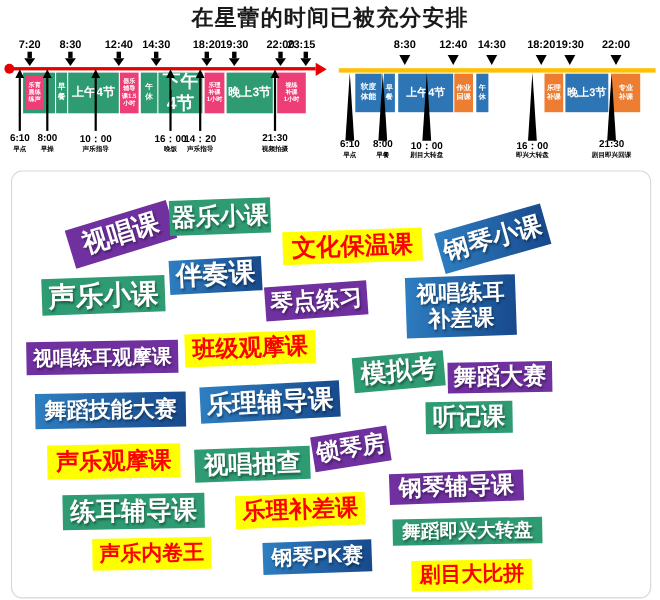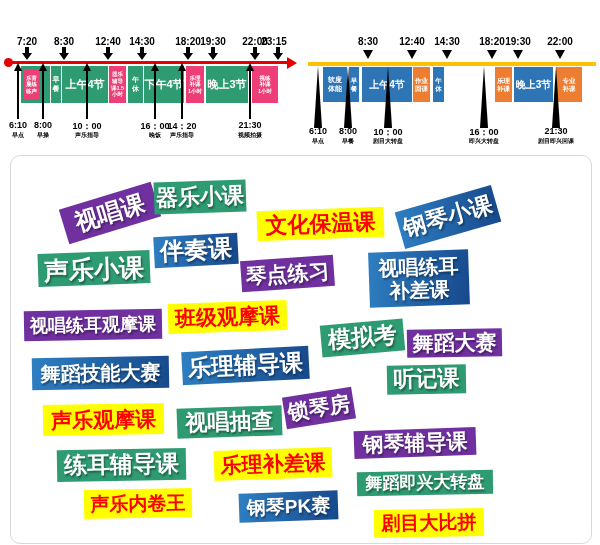--- a/index.html
+++ b/index.html
@@ -38,20 +38,21 @@
   
   #board{position:absolute;background:#fff;border:1px solid #d8d8d8;border-radius:10px;z-index:1;}
   .board-label{position:absolute;display:flex;align-items:center;justify-content:center;
                font-weight:bold;color:#fff;text-align:center;white-space:pre-line;line-height:1.12;
                text-shadow:1px 2px 2px rgba(0,0,0,.4);z-index:2;}
 </style>
 </head>
 <body>
 
 <div id="stage">
+  <div class="title">在星蕾的时间已被充分安排</div>
   <div class="layer" id="tl-left">
       <div class="tl-line" style="left: 8px; top: 61px; width: 279px; height: 3px; background: rgb(230, 0, 0);"></div>
       <div class="tl-dot" style="left: 4px; top: 58px; background: rgb(230, 0, 0);"></div>
       <div class="tl-arrowhead" style="left: 287px; top: 57px; border-left-color: rgb(230, 0, 0);"></div>
       <div class="tl-time" style="left: 27px; top: 36px;">7:20</div>
       <div class="m-thick" style="left: 27px; top: 47px;">
         <div class="stem"></div>
         <div class="head"></div>
       </div>
       <div class="tl-time" style="left: 64px; top: 36px;">8:30</div>
@@ -95,21 +96,21 @@
 练声</div>
       <div class="blk" style="left: 51px; top: 66px; width: 10px; height: 37px; font-size: 7px; background: rgb(46, 155, 114);">早
 餐</div>
       <div class="blk" style="left: 62px; top: 66px; width: 46px; height: 37px; font-size: 11px; background: rgb(46, 155, 114);">上午4节</div>
       <div class="blk" style="left: 109px; top: 66px; width: 17px; height: 37px; font-size: 5.5px; background: rgb(237, 62, 119);">器乐
 辅导
 课1.5
 小时</div>
       <div class="blk" style="left: 128px; top: 66px; width: 15px; height: 37px; font-size: 7px; background: rgb(46, 155, 114);">午
 休</div>
-      <div class="blk" style="left: 144px; top: 66px; width: 40px; height: 37px; font-size: 11px; background: rgb(46, 155, 114);">下午4节</div>
+      <div class="blk" style="left: 144px; top: 66px; width: 40px; height: 37px; font-size: 16px; background: rgb(46, 155, 114);">下午4节</div>
       <div class="blk" style="left: 186px; top: 66px; width: 18px; height: 37px; font-size: 5.5px; background: rgb(237, 62, 119);">乐理
 补课
 1小时</div>
       <div class="blk" style="left: 206px; top: 66px; width: 42px; height: 37px; font-size: 11px; background: rgb(46, 155, 114);">晚上3节</div>
       <div class="blk" style="left: 252px; top: 66px; width: 26px; height: 37px; font-size: 5.5px; background: rgb(237, 62, 119);">视练
 补课
 1小时</div>
       <div class="m-thin" style="left: 18px; top: 63px;">
         <div class="head"></div>
         <div class="stem" style="height: 48px;"></div>

